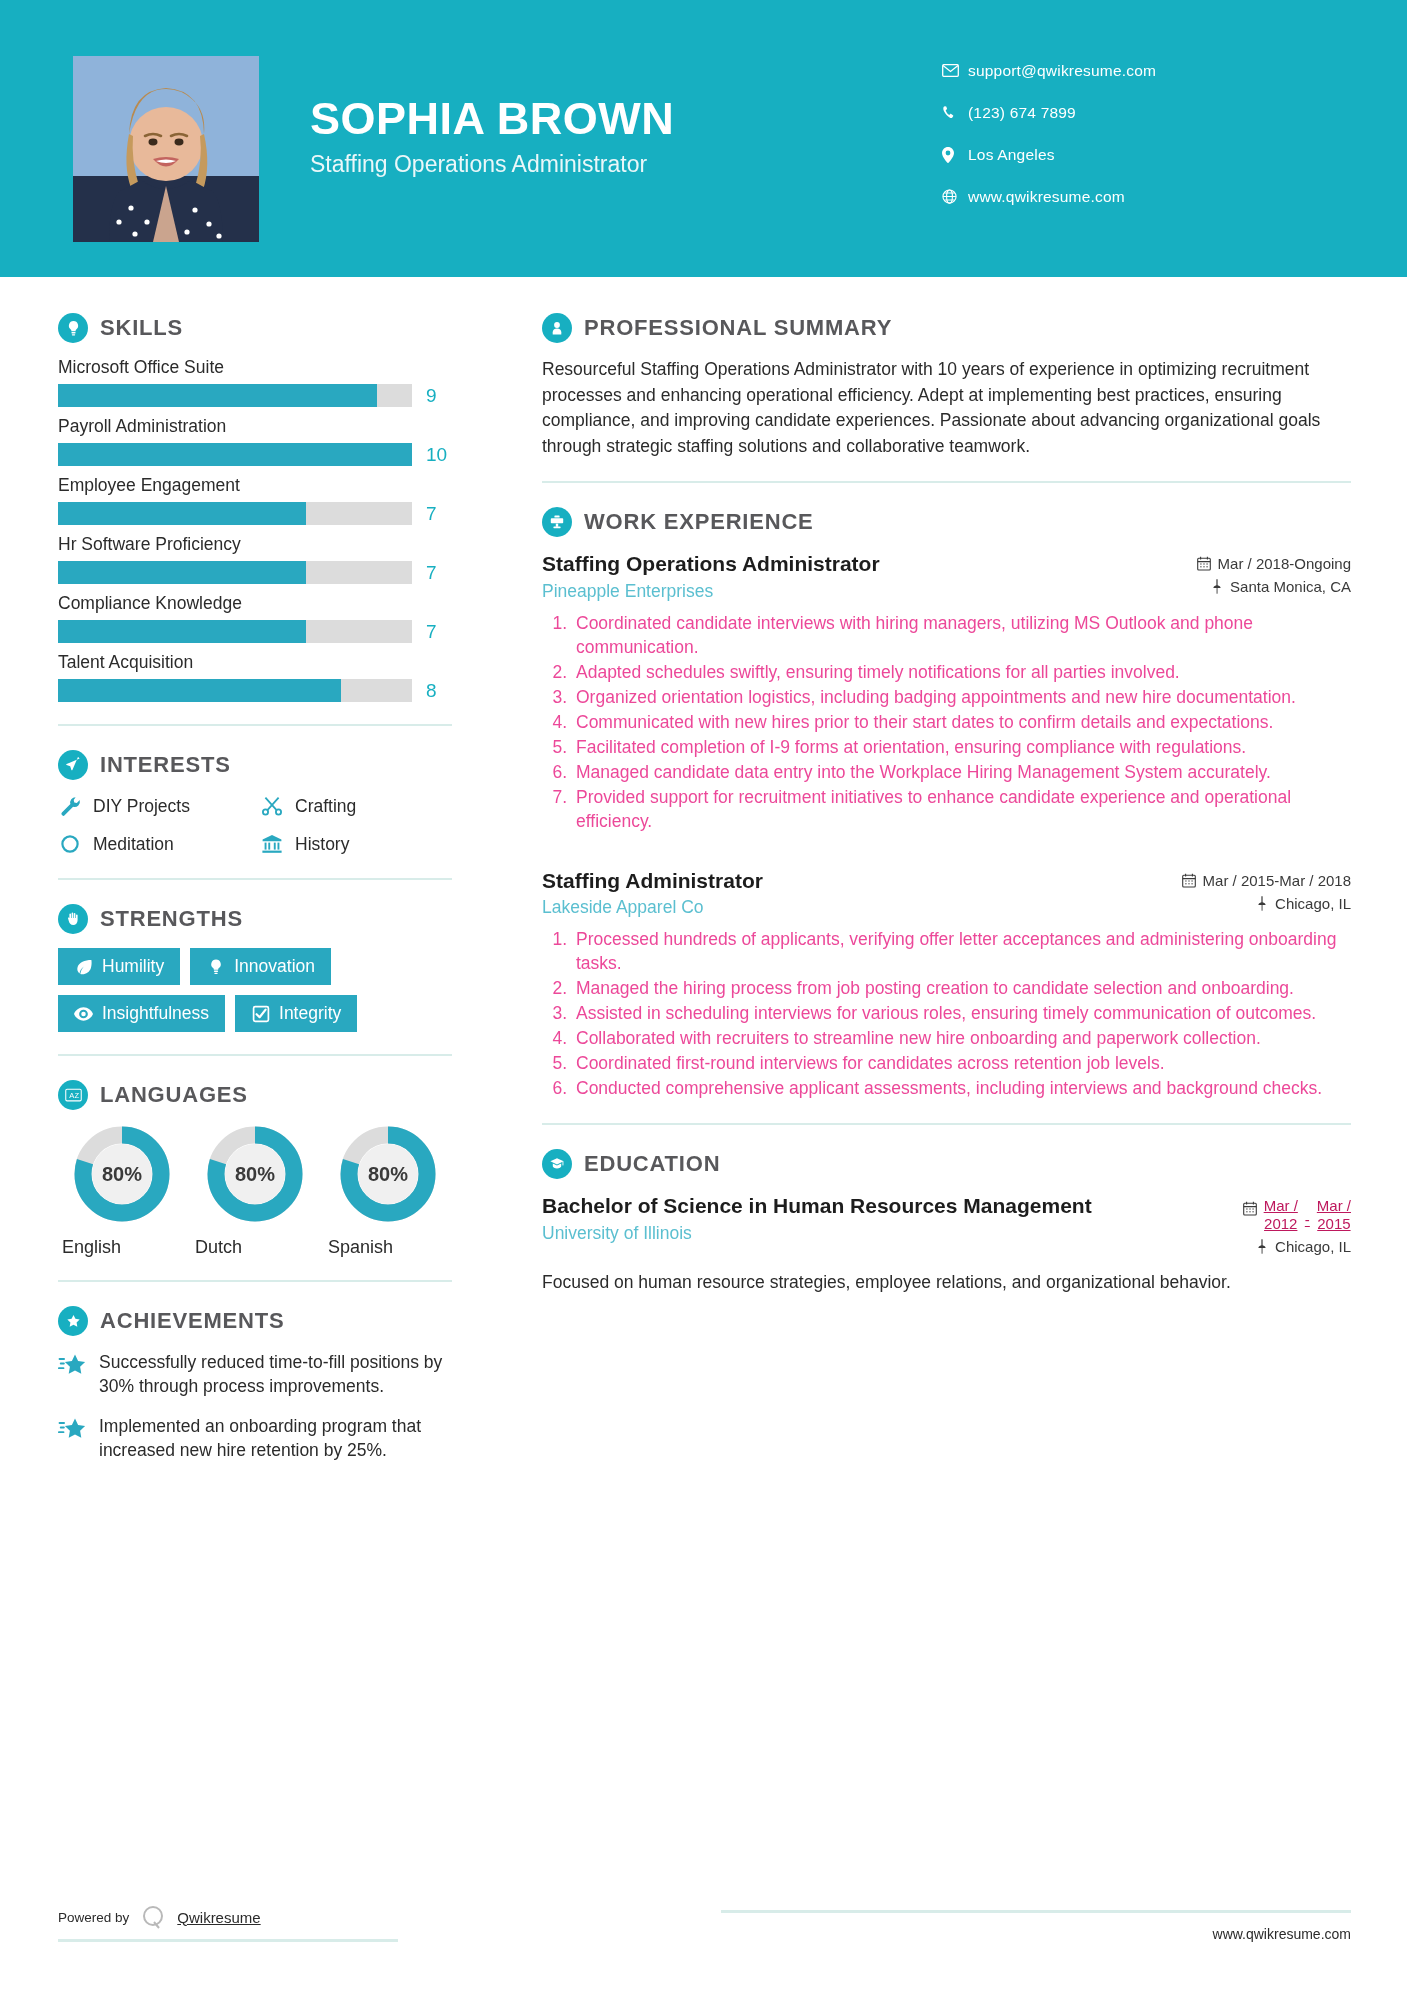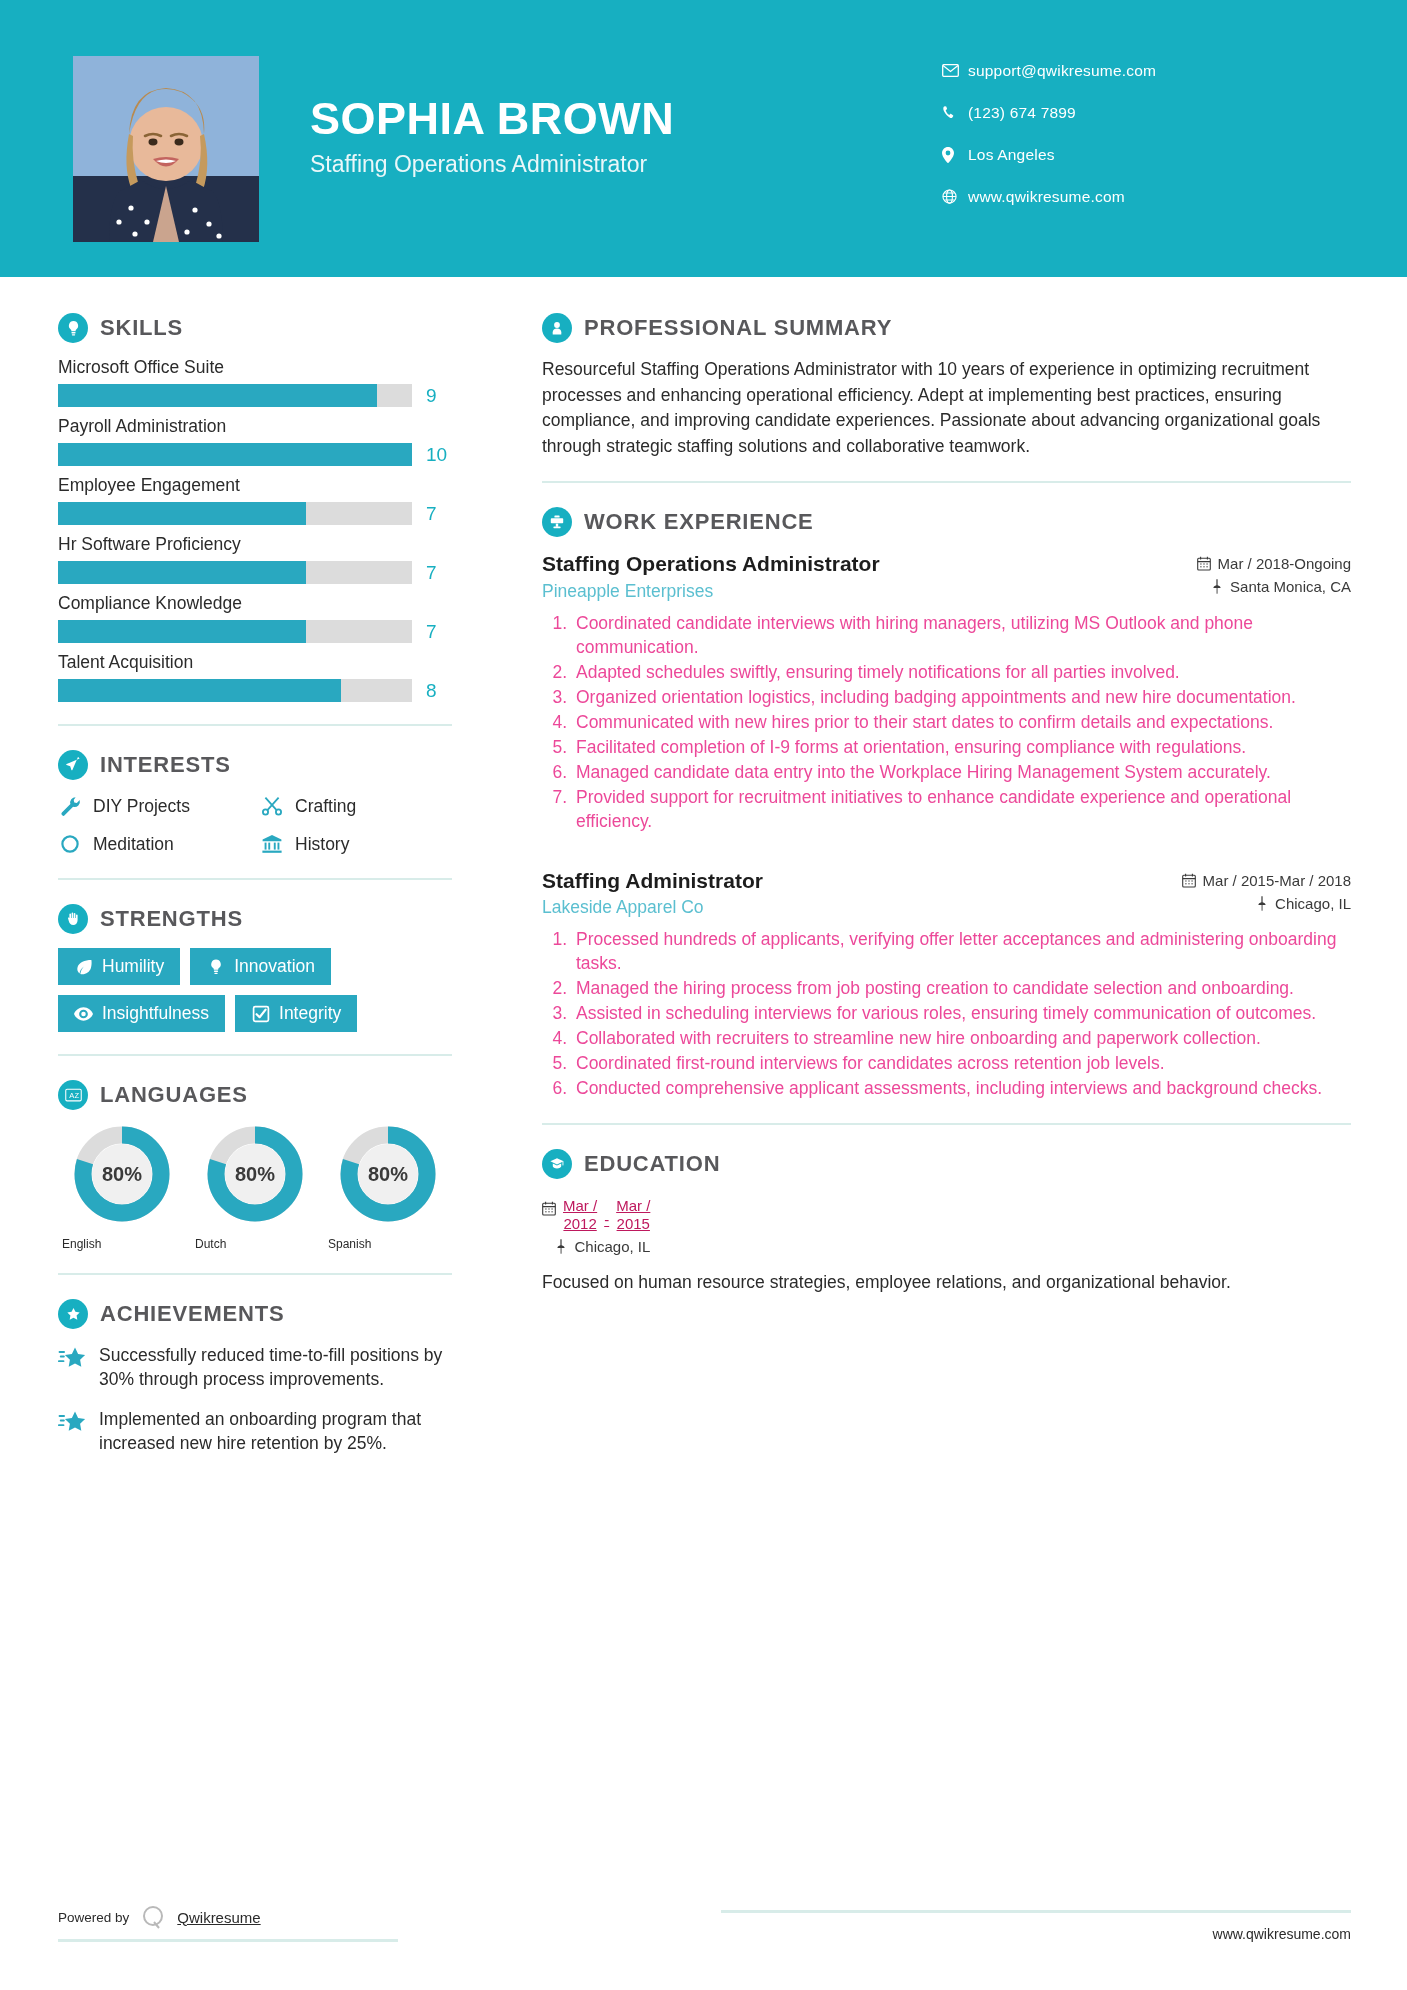--- a/index.html
+++ b/index.html
@@ -201,21 +201,21 @@
   }
   .lang { width: 120px; text-align: left; }
   .donut { position: relative; width: 100px; height: 100px; margin: 0 auto; }
   .donut svg { display: block; transform: rotate(-90deg); }
   .donut-label {
     position: absolute;
     left: 0; right: 0; top: 0; bottom: 0;
     display: flex; align-items: center; justify-content: center;
     font-size: 20px; font-weight: bold; color: #3a3a3a;
   }
-  .lang-name { margin-top: 13px; font-size: 12px; color: #2b2b2b; }
+  .lang-name { margin-top: 13px; font-size: 18px; color: #2b2b2b; }
 
   
   .achv {
     display: flex;
     gap: 13px;
     margin-bottom: 16px;
     align-items: flex-start;
   }
   .achv-ico { width: 28px; min-width: 28px; margin-top: 3px; color:#29A8C0; }
   .achv-ico svg { display:block; }
@@ -798,20 +798,24 @@
               <path d="M8 2.2 1.4 5.3 8 8.4l6.6-3.1z"></path>
               <path d="M3.8 7.4v2.9c0 1.2 1.9 2.2 4.2 2.2s4.2-1 4.2-2.2V7.4L8 9.4z"></path>
               <rect x="13.5" y="5.4" width="0.9" height="4"></rect>
             </svg>
           </span>
           <span class="sec-title">EDUCATION</span>
         </div>
         <div id="education-list">
             <div class="entry">
               <div class="entry-top">
+                <div class="entry-left">
+                  <div class="entry-role">Bachelor of Science in Human Resources Management</div>
+                  <div class="entry-company">University of Illinois</div>
+                </div>
                 <div class="entry-right">
                   <div class="edu-dates">
                     <span class="meta-ico" style="padding-top:4px">
                       <svg width="14" height="15" viewBox="0 0 14 15" fill="none" stroke="#3a3a3a" stroke-width="1.1">
                         <rect x="0.7" y="2.2" width="12.6" height="11.8" rx="1"></rect>
                         <path d="M0.7 5.6h12.6M3.6 0.8v2.6M10.4 0.8v2.6"></path>
                         <path d="M3.2 8h1.4M6.3 8h1.4M9.4 8h1.4M3.2 10.8h1.4M6.3 10.8h1.4M9.4 10.8h1.4" stroke-width="1"></path>
                       </svg>
                     </span>
                     <span class="edu-date-part"><span>Mar /</span><br><span>2012</span></span>

